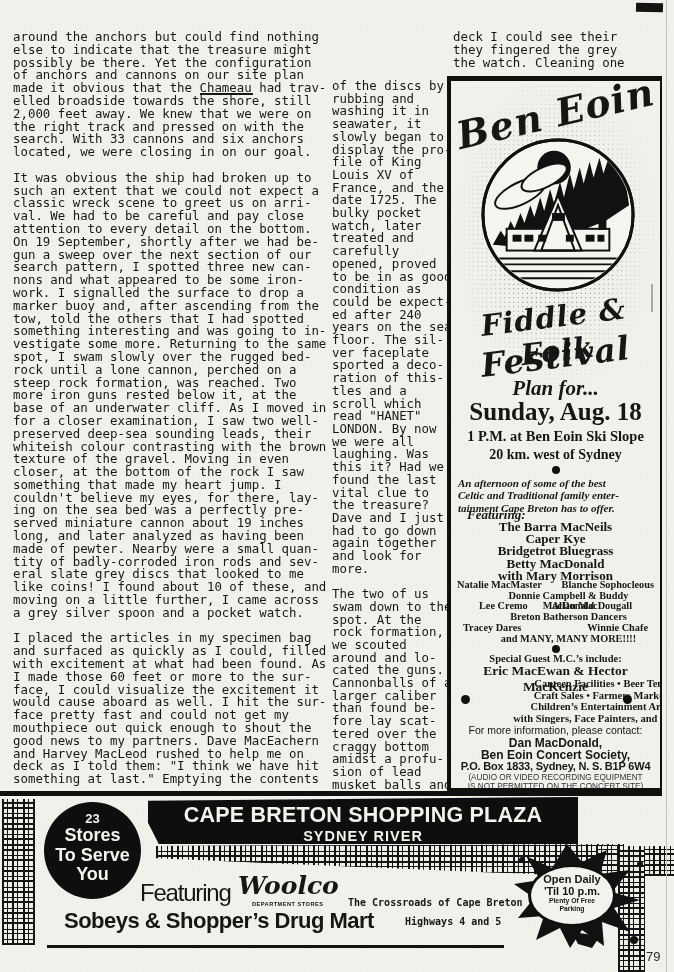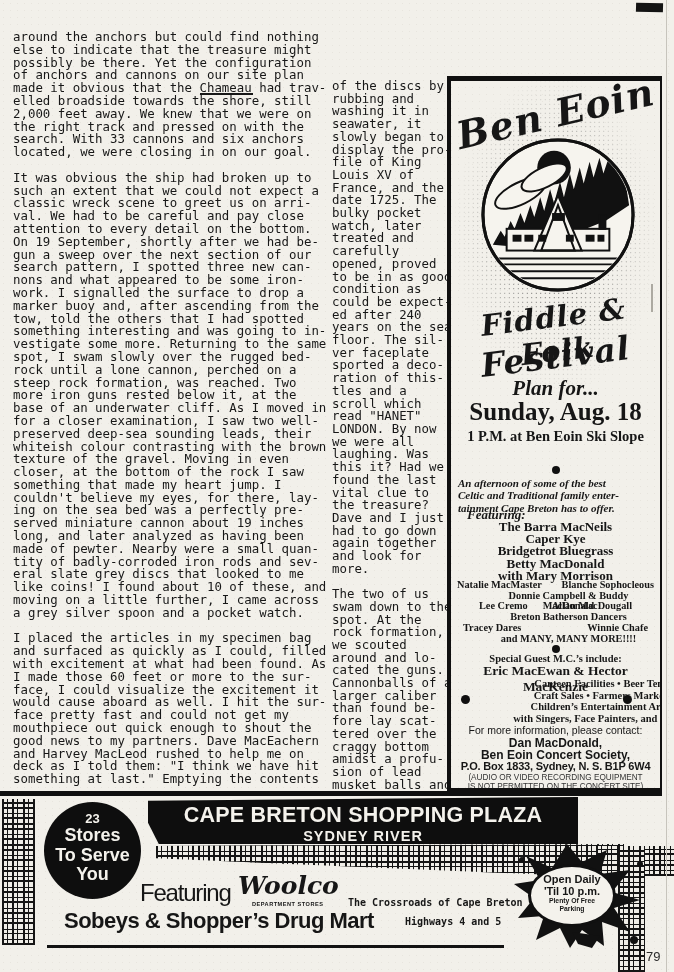--- a/index.html
+++ b/index.html
@@ -129,20 +129,23 @@
 I made those 60 feet or more to the sur-
 face, I could visualize the excitement it
 would cause aboard as well. I hit the sur-
 face pretty fast and could not get my
 mouthpiece out quick enough to shout the
 good news to my partners. Dave MacEachern
 and Harvey MacLeod rushed to help me on
 deck as I told them: "I think we have hit
 something at last." Emptying the contents</div>
   <div class="abs chameau-ul"></div>
+  <div class="abs mono col3top">deck I could see their
+they fingered the grey
+the watch. Cleaning one</div>
   <div class="abs mono col2">of the discs by
 rubbing and
 washing it in
 seawater, it
 slowly began to
 display the pro-
 file of King
 Louis XV of
 France, and the
 date 1725. The
@@ -236,20 +239,21 @@
       </g>
       <circle cx="80" cy="80" r="76" fill="none" stroke="#111" stroke-width="3"></circle>
     </svg>
 
     <div class="block script" style="top:219px;font-size:29px;transform:rotate(-7deg);">Fiddle &amp; Folk</div>
     <div class="block script" style="top:256px;font-size:33px;transform:rotate(-7deg);">Festival</div>
 
     <div class="block serifb" style="top:295px;font-size:21px;font-style:italic;">Plan for...</div>
     <div class="block serifb" style="top:317px;font-size:25px;">Sunday, Aug. 18</div>
     <div class="block serifb" style="top:347px;font-size:14.5px;">1 P.M. at Ben Eoin Ski Slope</div>
+    <div class="block serifb" style="top:366px;font-size:14px;">20 km. west of Sydney</div>
 
     <div class="dotsep" style="top:385px;"></div>
 
     <div class="block serifb" style="top:388px;font-size:11px;font-style:italic;text-align:left;padding-left:7px;white-space:pre;line-height:12.4px;margin-top:8px;">An afternoon of some of the best
 Celtic and Traditional family enter-
 tainment Cape Breton has to offer.</div>
     <div class="block serifb" style="top:426px;font-size:13px;font-style:italic;text-align:left;padding-left:16px;">Featuring:</div>
 
     <div class="block serifb" style="top:440px;font-size:13px;line-height:12.2px;white-space:pre;">The Barra MacNeils
 Caper Kye

